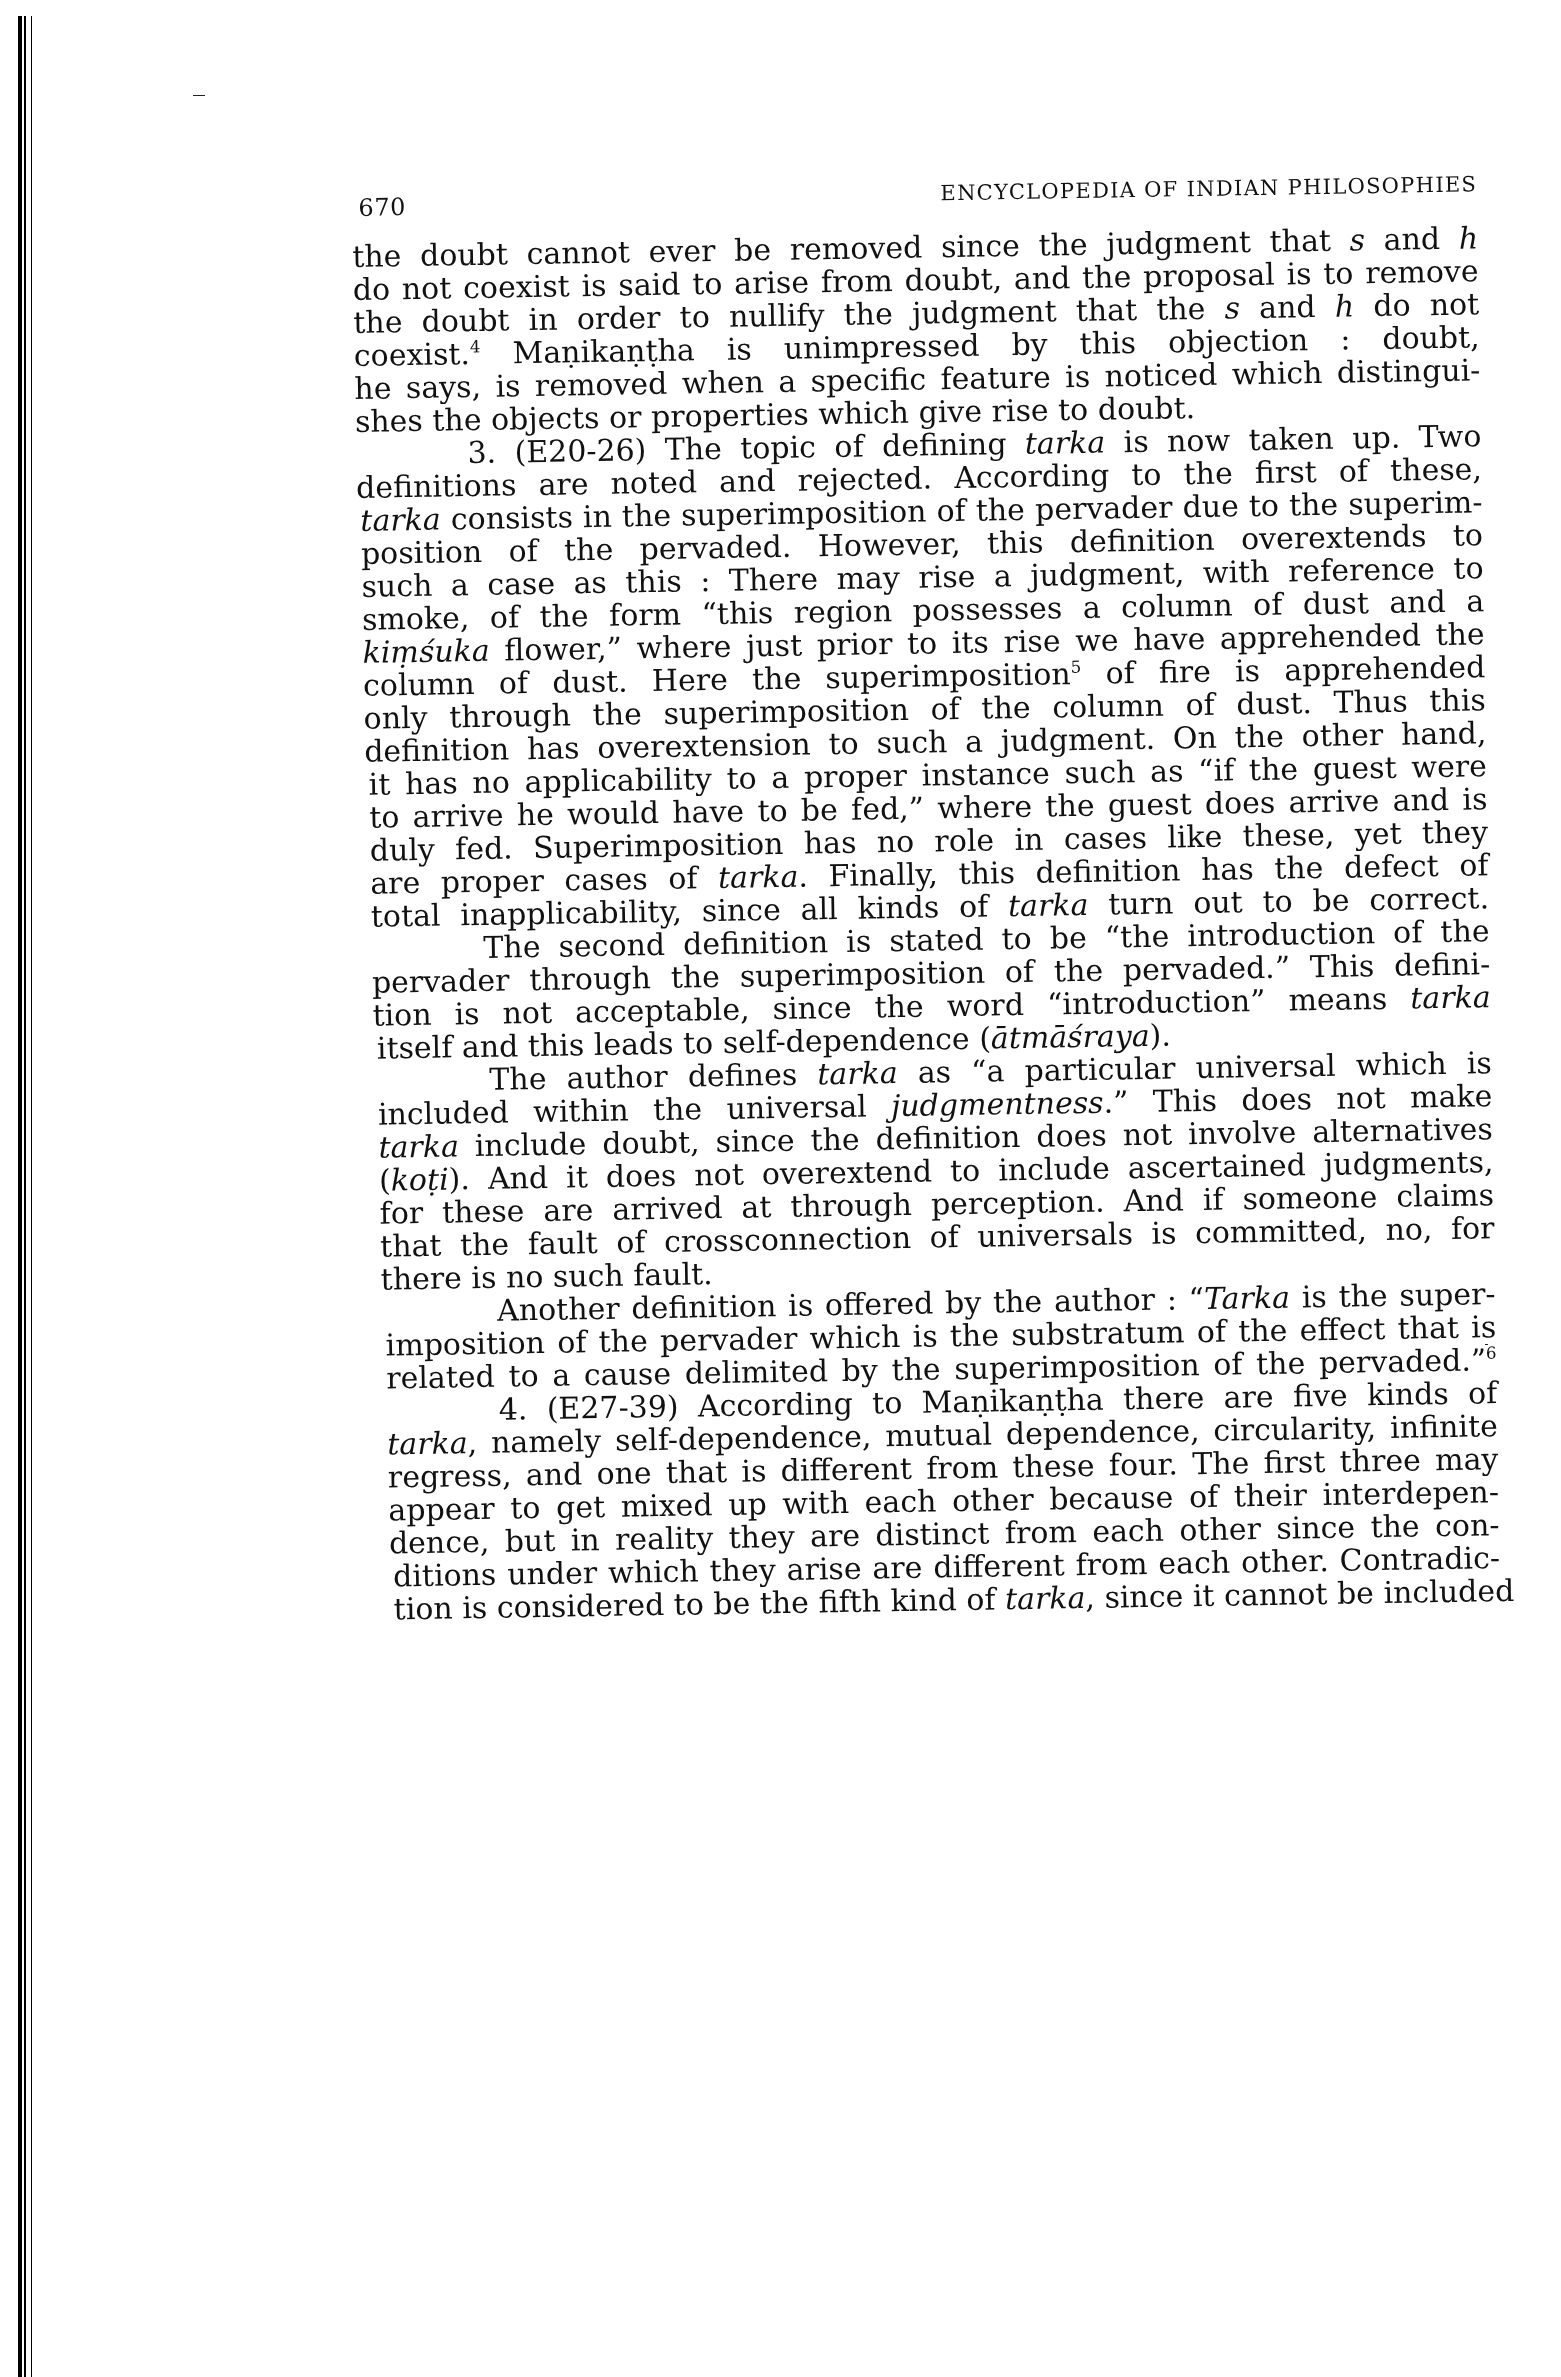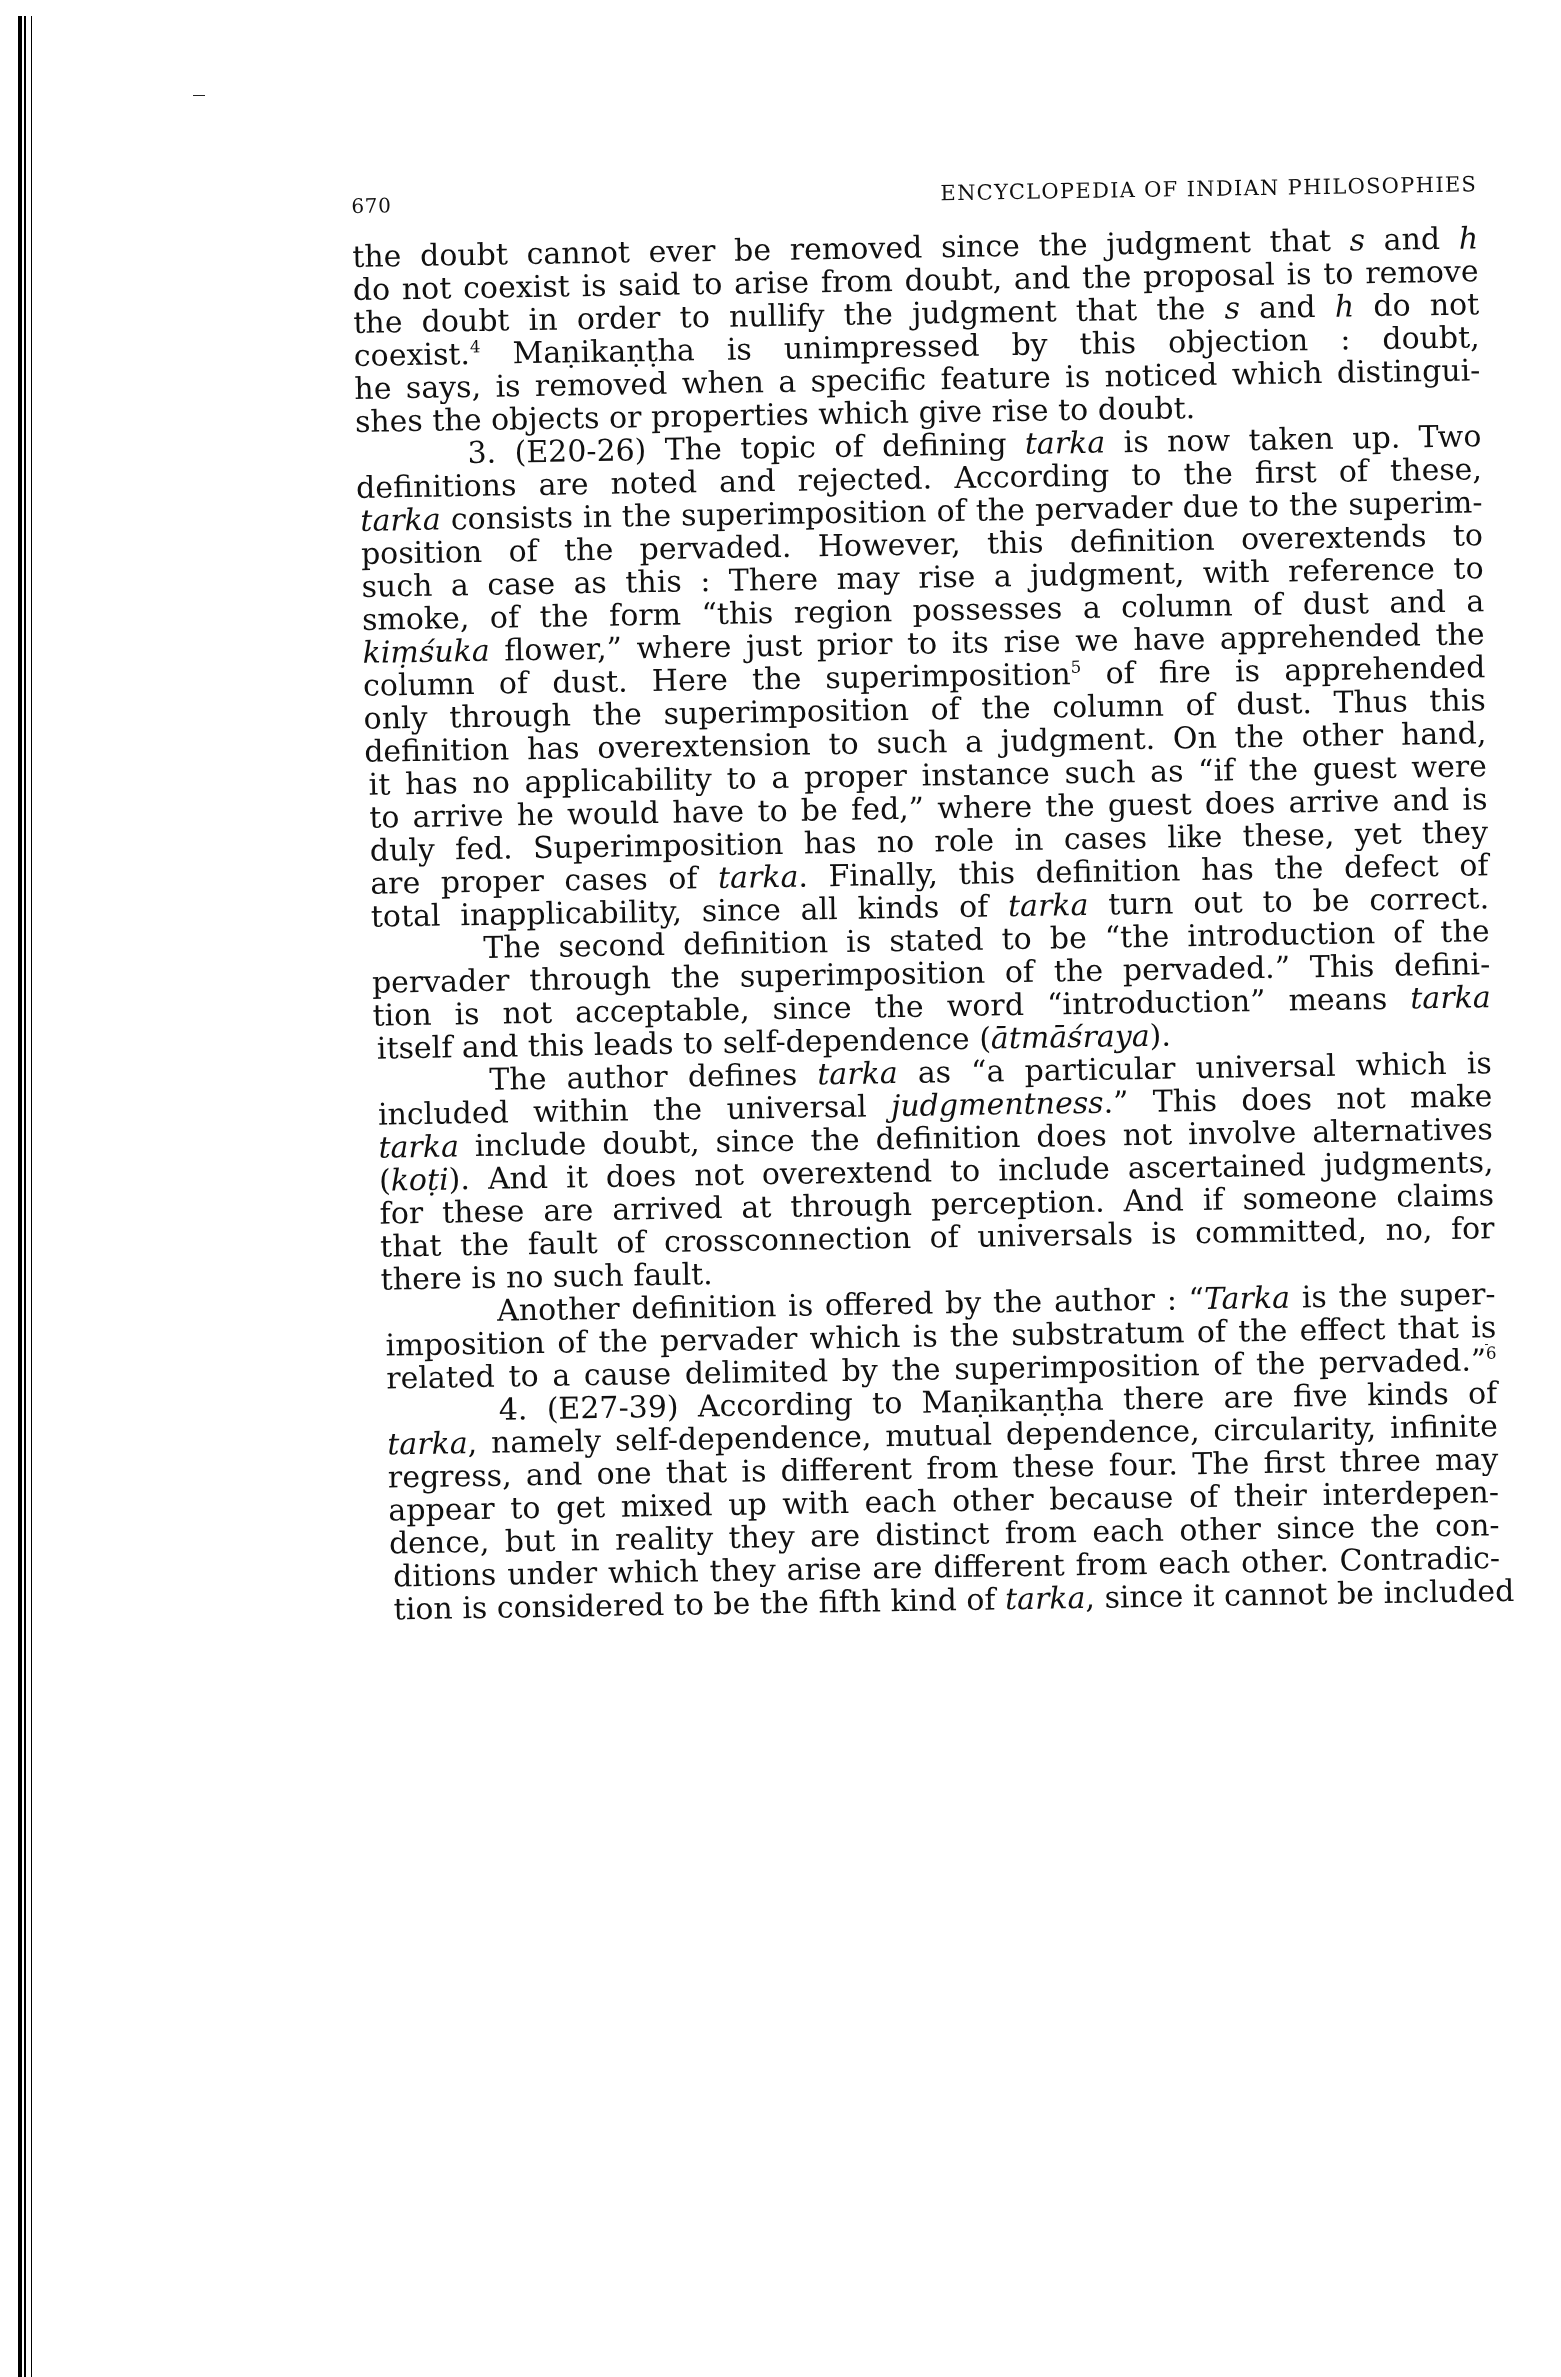--- a/index.html
+++ b/index.html
@@ -36,23 +36,23 @@
     width: 1126px;
     transform: rotate(-0.95deg);
     transform-origin: 0 0;
   }
   .header {
     position: relative;
     height: 58px;
   }
   .page-number {
     position: absolute;
-    left: 0;
+    left: 7px;
     top: 11.5px;
-    font-size: 20px;
+    font-size: 24px;
     letter-spacing: 0.6px;
   }
   .running-head {
     position: absolute;
     right: 0;
     top: 9px;
     font-size: 21px;
     letter-spacing: 1.3px;
     font-variant: small-caps;
     font-weight: normal;

